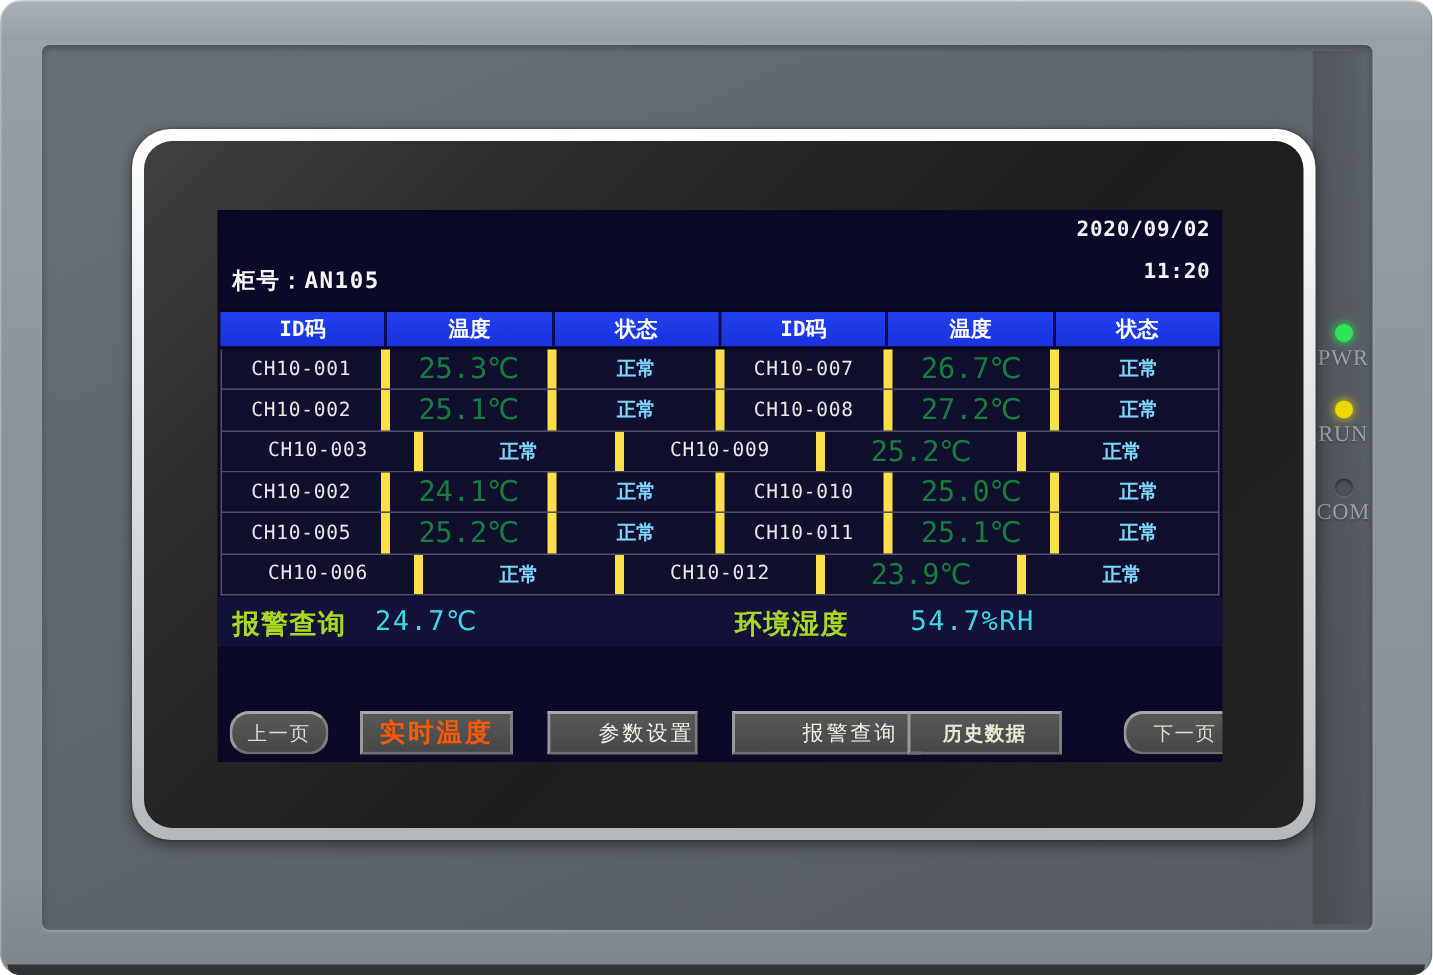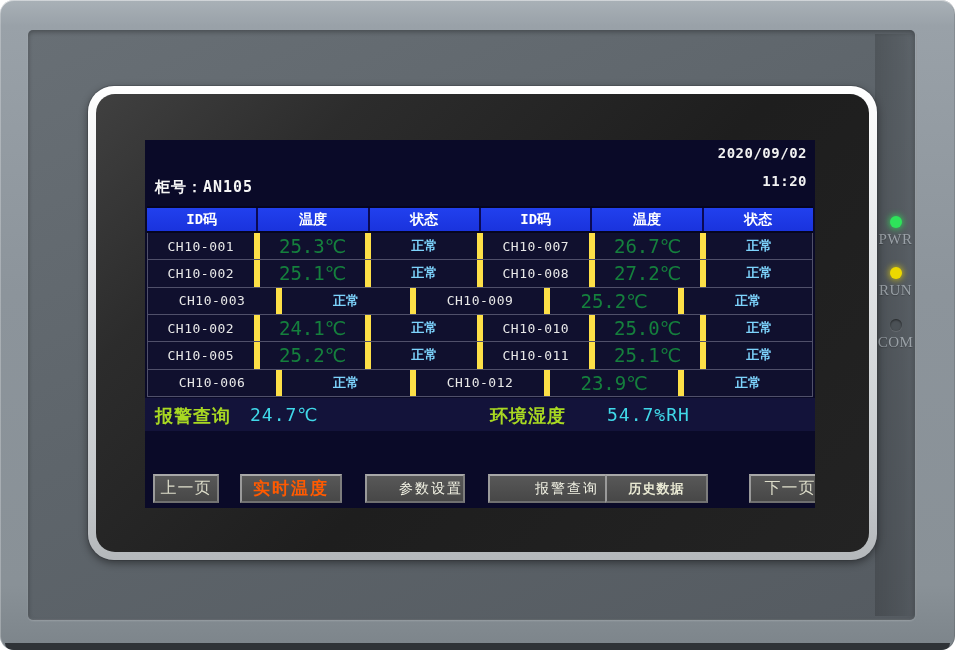--- a/index.html
+++ b/index.html
@@ -92,21 +92,21 @@
 
   .btn-row{position:absolute;left:0;top:334px;width:100%;height:30px;}
   .hmi-btn{
     position:absolute;top:0;height:29px;
     background:linear-gradient(180deg,#585858 0%,#474747 100%);
     border:2px solid;border-color:#a8a8a8 #7d7d7d #707070 #9a9a9a;
     display:flex;align-items:center;justify-content:center;
     cursor:pointer;padding:0;
     font-family:"DejaVu Sans",sans-serif;
   }
-  .hmi-btn.small{font-size:16px;color:#ddddca;letter-spacing:1px;}
+  .hmi-btn.small{font-size:13px;color:#ddddca;letter-spacing:1px;border-radius:13px;}
   .hmi-btn.medium{font-size:13px;font-weight:bold;color:#e9e9d3;letter-spacing:1px;}
   .hmi-btn.large{font-size:14px;font-weight:normal;color:#f2f2e4;letter-spacing:2px;padding-left:32px;}
   .hmi-btn.active{font-size:17px;font-weight:bold;color:#ff5a00;letter-spacing:2px;}
 </style>
 </head>
 <body>
 
 <div class="device">
   <div class="inner-panel">
     

